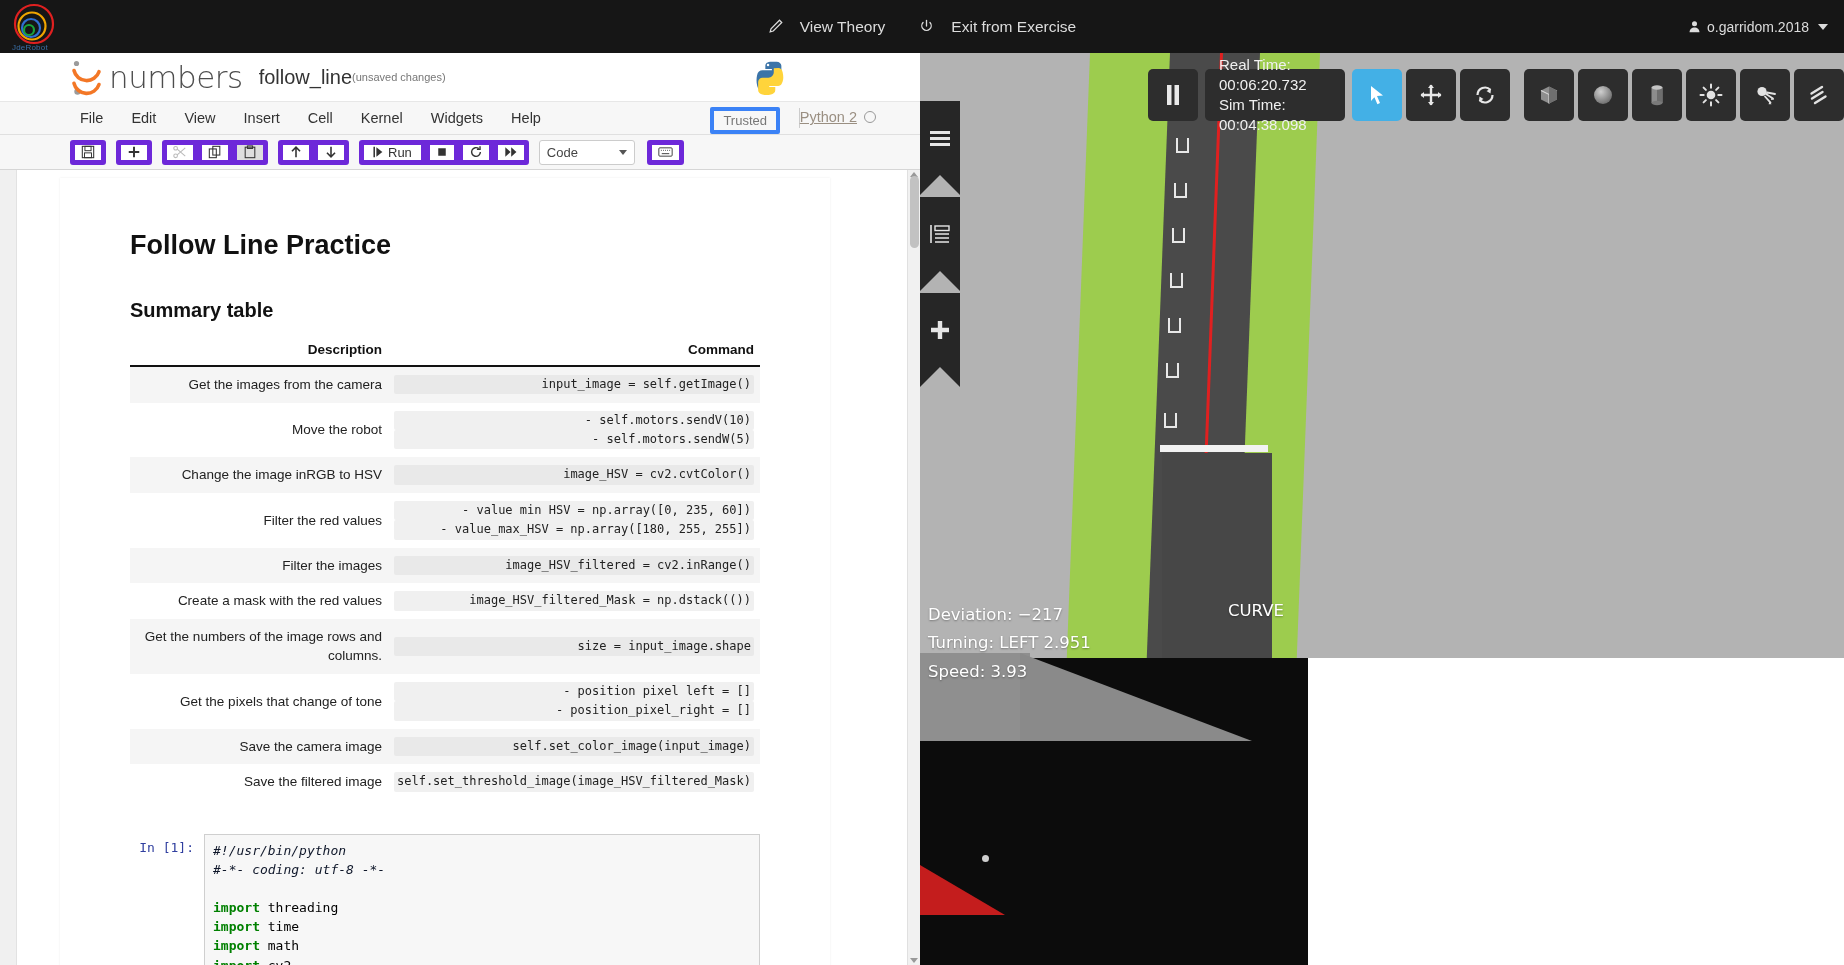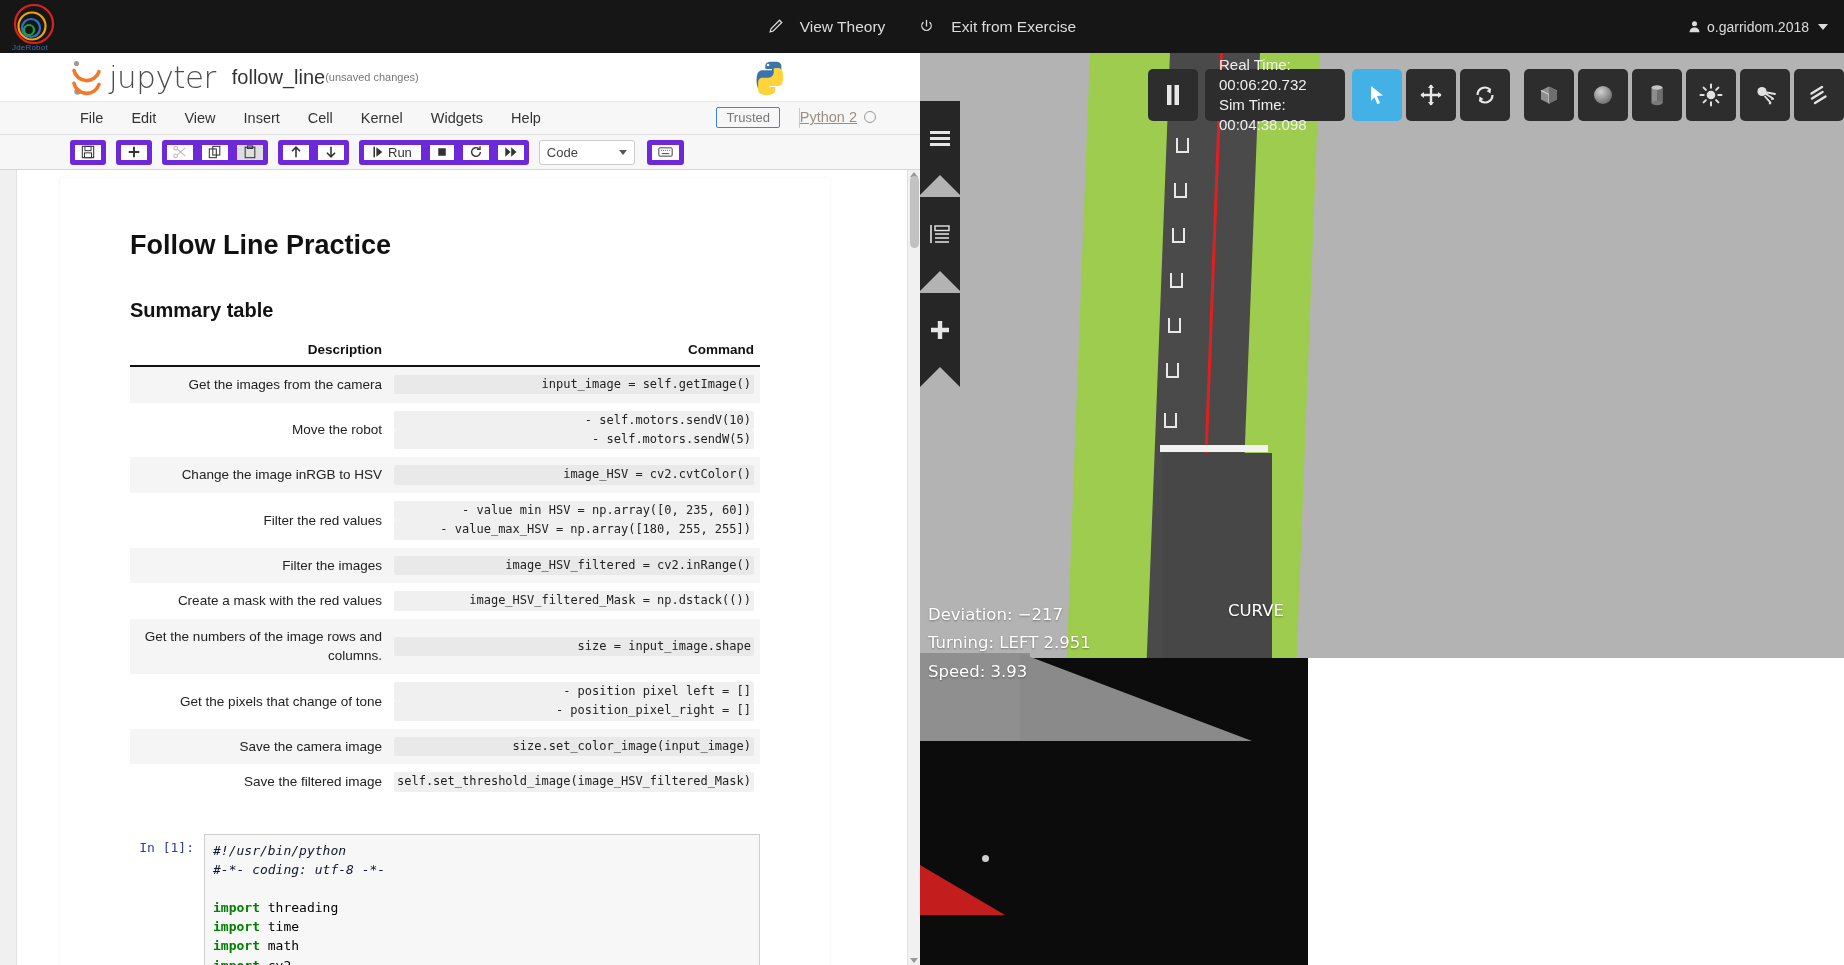--- a/index.html
+++ b/index.html
@@ -67,21 +67,21 @@
   .jp-menubar {
     position: relative; height: 33px; background: #f7f7f7;
     border-bottom: 1px solid #e0e0e0;
     display: flex; align-items: center; padding-left: 66px;
   }
   .jp-menu-item {
     font-size: 14.5px; color: #333; padding: 3px 14px; cursor: pointer;
   }
   .jp-trusted {
     position: absolute; right: 140px; top: 5px;
-    border: 1px solid #3b82f6; background: #f7f7f7; color: #777;
+    border: 4px solid #3b82f6; background: #f7f7f7; color: #777;
     font-size: 13px; padding: 2px 9px; border-radius: 2px; cursor: pointer;
   }
   .jp-kernelname {
     position: absolute; right: 44px; top: 7px;
     font-size: 14.5px; color: #9a8f82; display: flex; align-items: center; gap: 7px; text-decoration: underline;
   }
   .jp-menu-sep {
     position: absolute; right: 120px; top: 6px; width: 1px; height: 20px; background: #ccc;
   }
   .kernel-idle-circle {
@@ -356,21 +356,21 @@
   <div class="jupyter-pane">
 
     <div class="jp-header">
       <div class="jp-logo-wrap">
         <svg width="34" height="38" viewBox="0 0 34 38">
           <circle cx="6.5" cy="5.5" r="2.6" fill="#9b9b9b"></circle>
           <circle cx="7.5" cy="33.5" r="3.2" fill="#9b9b9b"></circle>
           <path d="M4 12.5a13 13 0 0 0 25 1.2" fill="none" stroke="#f37726" stroke-width="3.6" stroke-linecap="round"></path>
           <path d="M29 26.5a13 13 0 0 1-25-1.2" fill="none" stroke="#f37726" stroke-width="3.6" stroke-linecap="round"></path>
         </svg>
-        <span class="jp-logo-text">jupyter</span>
+        <span class="jp-logo-text">numbers</span>
       </div>
       <span class="jp-nbname">follow_line</span>
       <span class="jp-dirty">(unsaved changes)</span>
       <svg class="jp-kernel-icon" viewBox="0 0 40 40">
         <path d="M19.6 3c-5 0-7 1.8-7 4.6v3.6h7.3v1.3H9.4c-3 0-5.3 1.9-6 5.6-.8 4.2-.8 6.8 0 11.2.6 3.3 2.2 5.6 5.2 5.6h3v-5c0-3.4 2.9-6.3 6.3-6.3h7.3c2.9 0 5.2-2.4 5.2-5.3V7.6C30.4 4.9 28.1 3 25.1 3zm-4 2.3a1.4 1.4 0 1 1 0 2.8 1.4 1.4 0 0 1 0-2.8z" fill="#3b74a8"></path>
         <path d="M31.5 12.5v4.9c0 3.6-3 6.5-6.4 6.5h-7.3c-2.8 0-5.2 2.4-5.2 5.3v9.8c0 2.8 2.5 4.4 5.2 5.2 3.3 1 6.4 1.1 10.3 0 2.6-.7 5.2-2.2 5.2-5.2v-3.9h-7.3v-1.3h11c3 0 4.1-2.1 5.2-5.3 1.1-3.3 1-6.5 0-11.1-.7-3.2-2.2-5.3-5.2-5.3z" fill="#ffd43b" transform="translate(-7 -1.2) scale(0.92)"></path>
       </svg>
     </div>
 
     <div class="jp-menubar">
@@ -543,21 +543,21 @@
               <tr>
                 <td>Get the pixels that change of tone</td>
                 <td class="cmd">
                   <code class="cmd-line">- position pixel left = []</code>
                   <code class="cmd-line">- position_pixel_right  = []</code>
                 </td>
               </tr>
               <tr class="odd">
                 <td>Save the camera image</td>
                 <td class="cmd">
-                  <code class="cmd-line">size.set_color_image(input_image)</code>
+                  <code class="cmd-line">self.set_color_image(input_image)</code>
                 </td>
               </tr>
               <tr>
                 <td>Save the filtered image</td>
                 <td class="cmd">
                   <code class="cmd-line">self.set_threshold_image(image_HSV_filtered_Mask)</code>
                 </td>
               </tr>
             </tbody>
           </table>

